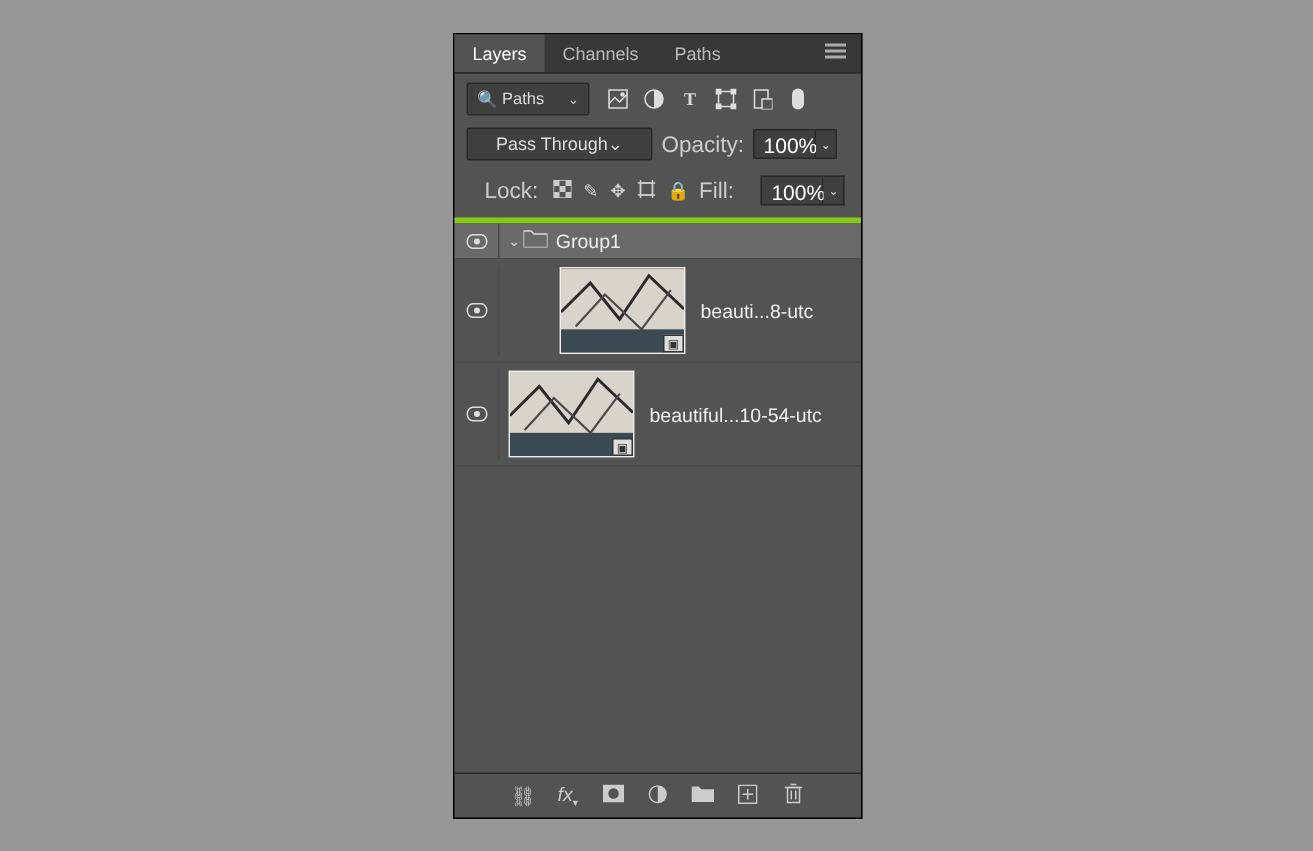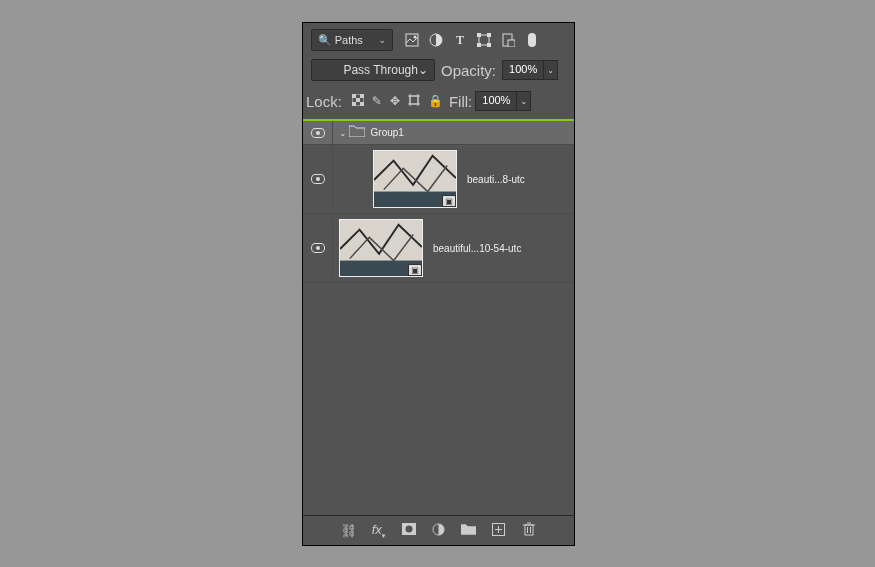--- a/index.html
+++ b/index.html
@@ -8,54 +8,60 @@
   .tabbar { display: flex; align-items: center; height: 26px; background: #383838; border-bottom: 1px solid #2a2a2a; }
   .tab { padding: 0 12px; height: 100%; display: flex; align-items: center; color: #bbb; cursor: pointer; font-weight: 500;}
   .tab.active { background: #535353; color: #fff; }
   .tab-menu { margin-left: auto; padding: 0 10px; color: #aaa; cursor: pointer; }
   .row { display: flex; align-items: center; padding: 6px 8px; gap: 6px; }
   .kind-select { display: flex; align-items: center; background: #3f3f3f; border: 1px solid #2a2a2a; border-radius: 2px; padding: 2px 6px; width: 82px; height: 22px; justify-content: space-between; cursor: pointer; }
   .kind-select .chev { font-size: 9px; color: #ccc; }
   .filter-icons { display: flex; gap: 10px; margin-left: 6px; align-items: center; }
   .ficon { width: 14px; height: 14px; display: flex; align-items: center; justify-content: center; color: #ddd; cursor: pointer; }
   .pill { width: 8px; height: 14px; background: #ddd; border-radius: 4px; }
-  .blend-select { display: flex; align-items: center; background: #3f3f3f; border: 1px solid #2a2a2a; border-radius: 2px; padding: 2px 6px; width: 124px; height: 22px; justify-content: flex-end; cursor: pointer; }
+  .blend-select { display: flex; align-items: center; background: #3f3f3f; border: 1px solid #2a2a2a; border-radius: 2px; padding: 2px 6px; width: 124px; height: 22px; justify-content: center; cursor: pointer; }
   .op-label { font-size: 15px; color:#ccc; }
   .pct { display: flex; align-items: center; }
-  .pct-box { background: #3f3f3f; border: 1px solid #2a2a2a; padding: 2px 6px; width: 42px; height: 20px; text-align: right; font-size: 11px; color:#fff;}
+  .pct-box { background: #3f3f3f; border: 1px solid #2a2a2a; padding: 2px 6px; width: 42px; height: 20px; text-align: right; font-size: 14px; color:#fff;}
   .pct-chev { background: #3f3f3f; border: 1px solid #2a2a2a; border-left:none; width: 14px; height: 20px; display:flex; align-items:center; justify-content:center; font-size:8px; cursor:pointer; }
-  .lockrow { padding: 4px 3px 8px; border-bottom: 2px solid #84cc16; }
+  .lockrow { padding: 4px 20px 8px; border-bottom: 4px solid #84cc16; }
   .lock-icons { display:inline-flex; gap: 8px; margin-left:4px; }
   .licon { color:#ccc; cursor:pointer; font-size:12px; }
-  .fill-wrap { float:right; display:flex; align-items:center; gap:3px;}
+  .fill-wrap { float:right; display:flex; align-items:center; gap:18px;}
   .layerlist { flex: 1; overflow: auto; background: #535353; }
   .layer-row { display:flex; align-items:center; height: 24px; border-bottom: 1px solid #4a4a4a; padding-right:8px; }
   .layer-row.selected { background: #6a6a6a; }
   .vis { width: 30px; display:flex; justify-content:center; border-right:1px solid #4a4a4a; height:100%; align-items:center; cursor:pointer; }
   .eye { width:14px; height:10px; border:1px solid #ddd; border-radius: 60% / 100%; position:relative; }
   .eye::after { content:""; position:absolute; width:4px; height:4px; background:#ddd; border-radius:50%; left:4px; top:2px; }
   .grp-toggle { margin-left:6px; font-size:9px; color:#ddd; cursor:pointer; }
   .folder { margin-left:2px; margin-right:6px; color:#ddd; }
   .thumb-row { display:flex; align-items:center; padding: 4px 8px 4px 0; border-bottom:1px solid #4a4a4a; }
   .thumb-row .vis { width:30px; height: 60px; display:flex; align-items:center; justify-content:center; border-right:1px solid #4a4a4a; }
   .thumb-row.nested .spacer { width: 40px; }
   .thumb { width: 84px; height: 58px; border: 1px solid #eee; background:#222; position:relative; margin-right:10px; flex-shrink:0; }
   .thumb-badge { position:absolute; right:0; bottom:0; width:14px; height:12px; background:#ddd; border:1px solid #333; font-size:8px; color:#333; display:flex; align-items:center; justify-content:center;}
   .thumb svg { width:100%; height:100%; }
-  .lname { color:#eee; font-size:10px; white-space: nowrap; overflow:hidden; text-overflow: ellipsis; }
+  .lname { color:#eee; font-size:13px; white-space: nowrap; overflow:hidden; text-overflow: ellipsis; }
   .footer { height: 30px; border-top:1px solid #2a2a2a; display:flex; align-items:center; justify-content:center; gap:14px; }
   .fbtn { color:#ccc; cursor:pointer; font-size:13px; width:16px; text-align:center;}
   .hamburger { display:inline-block; }
   .hamburger div { width:14px; height:2px; background:#aaa; margin:2px 0; }
   .srch { font-size:11px; display:flex; align-items:center; gap:3px;}
 </style>
 </head>
 <body>
 
 <div class="panel">
+  <div class="tabbar">
+    <div class="tab active">Layers</div>
+    <div class="tab">Channels</div>
+    <div class="tab">Paths</div>
+    <div class="tab-menu"><span class="hamburger"><div></div><div></div><div></div></span></div>
+  </div>
 
   <div class="row">
     <div class="kind-select">
       <span class="srch">
           <span>🔍</span>
           <span>Paths</span>
         </span>
       <span class="chev">⌄</span>
     </div>
     <div class="filter-icons">

